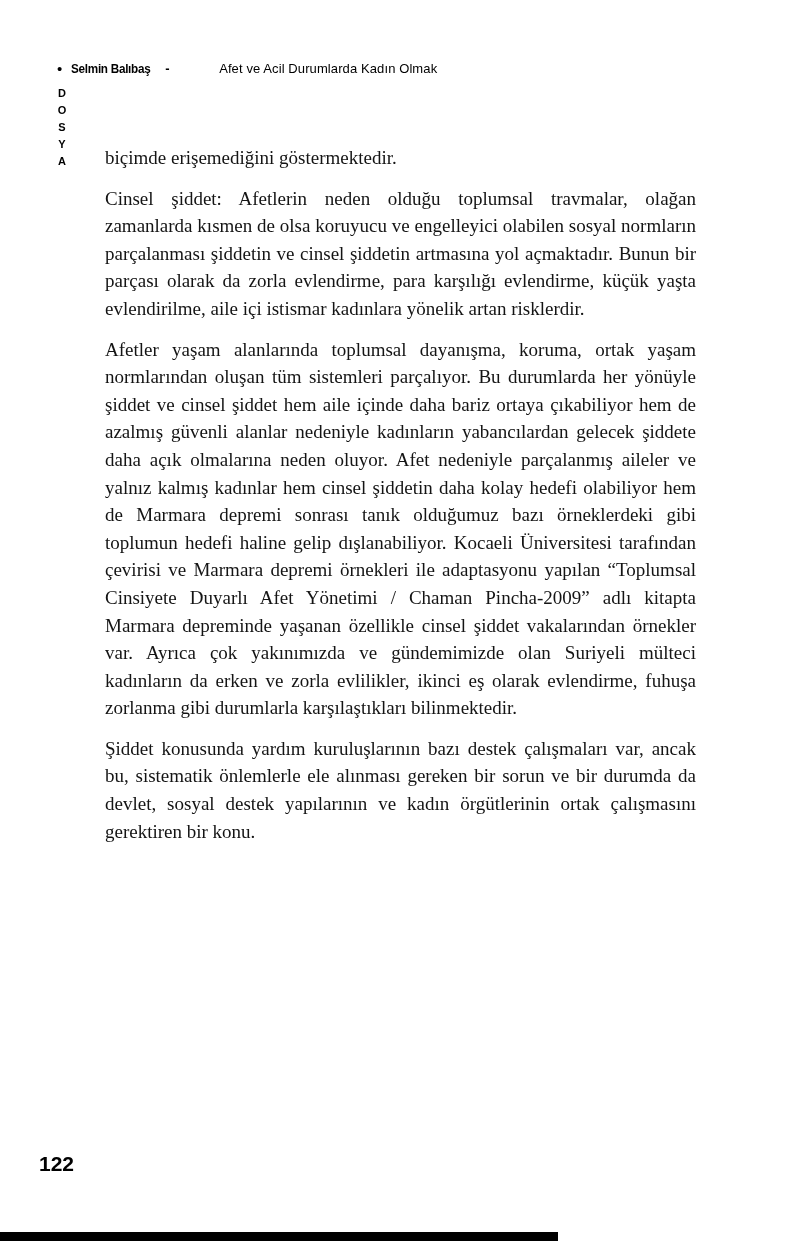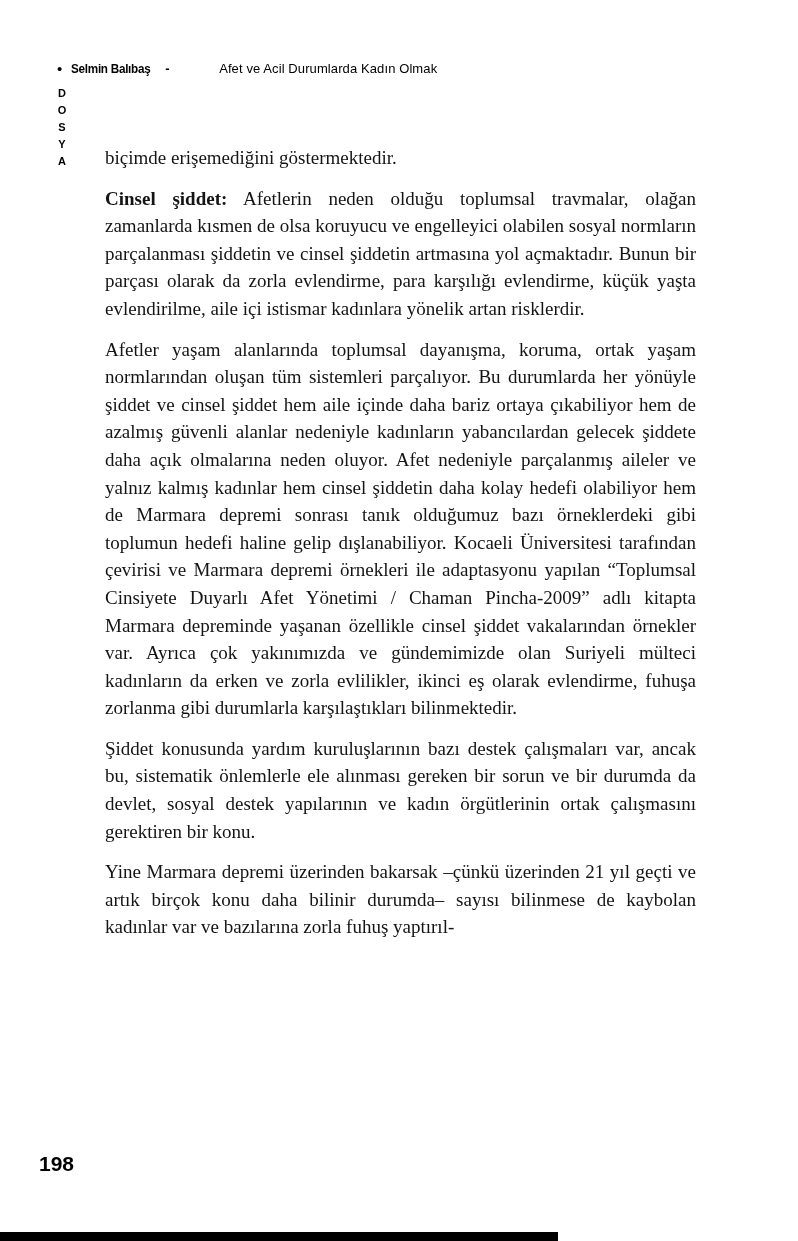--- a/index.html
+++ b/index.html
@@ -68,21 +68,21 @@
     line-height: 27.6px;
     text-align: justify;
     color: #141414;
     margin-top: 48px;
   }
   .body-text p {
     margin: 0 0 13px 0;
     padding: 0;
   }
   .body-text .lead {
-    font-weight: 700;
+    font-weight: 400;
   }
 
   
   .page-number {
     position: absolute;
     left: 39px;
     top: 1152px;
     font-family: "Liberation Sans", sans-serif;
     font-weight: 700;
     font-size: 21px;
@@ -115,20 +115,19 @@
   <main class="body-text">
     <p><span>biçimde erişemediğini göstermektedir.</span></p>
 
     <p><b class="lead">Cinsel şiddet:</b><span> Afetlerin neden olduğu toplumsal travmalar, olağan zamanlarda kısmen de olsa koruyucu ve engelleyici olabilen sosyal normların parçalanması şiddetin ve cinsel şiddetin artmasına yol açmaktadır. Bunun bir parçası olarak da zorla evlendirme, para karşılığı evlendirme, küçük yaşta evlendirilme, aile içi istismar kadınlara yönelik artan risklerdir.</span></p>
 
     <p><span>Afetler yaşam alanlarında toplumsal dayanışma, koruma, ortak yaşam normlarından oluşan tüm sistemleri parçalıyor. Bu durumlarda her yönüyle şiddet ve cinsel şiddet hem aile içinde daha bariz ortaya çıkabiliyor hem de azalmış güvenli alanlar nedeniyle kadınların yabancılardan gelecek şiddete daha açık olmalarına neden oluyor. Afet nedeniyle parçalanmış aileler ve yalnız kalmış kadınlar hem cinsel şiddetin daha kolay hedefi olabiliyor hem de Marmara depremi sonrası tanık olduğumuz bazı örneklerdeki gibi toplumun hedefi haline gelip dışlanabiliyor. Kocaeli Üniversitesi tarafından çevirisi ve Marmara depremi örnekleri ile adaptasyonu yapılan “Toplumsal Cinsiyete Duyarlı Afet Yönetimi / Chaman Pincha-2009” adlı kitapta Marmara depreminde yaşanan özellikle cinsel şiddet vakalarından örnekler var. Ayrıca çok yakınımızda ve gündemimizde olan Suriyeli mülteci kadınların da erken ve zorla evlilikler, ikinci eş olarak evlendirme, fuhuşa zorlanma gibi durumlarla karşılaştıkları bilinmektedir.</span></p>
 
     <p><span>Şiddet konusunda yardım kuruluşlarının bazı destek çalışmaları var, ancak bu, sistematik önlemlerle ele alınması gereken bir sorun ve bir durumda da devlet, sosyal destek yapılarının ve kadın örgütlerinin ortak çalışmasını gerektiren bir konu.</span></p>
 
 
-    <p><span>Yine Marmara depremi üzerinden bakarsak –çünkü üzerinden 21 yıl geçti ve artık birçok konu daha bilinir durumda– sayısı bilinmese de kaybolan kadınlar var ve bazılarına zorla fuhuş yaptırıl-</span></p>
   </main>
 
-  <div class="page-number">198</div>
+  <div class="page-number">122</div>
 
   <div class="footer-bar"></div>
 
 </div>
 
 </body></html>

